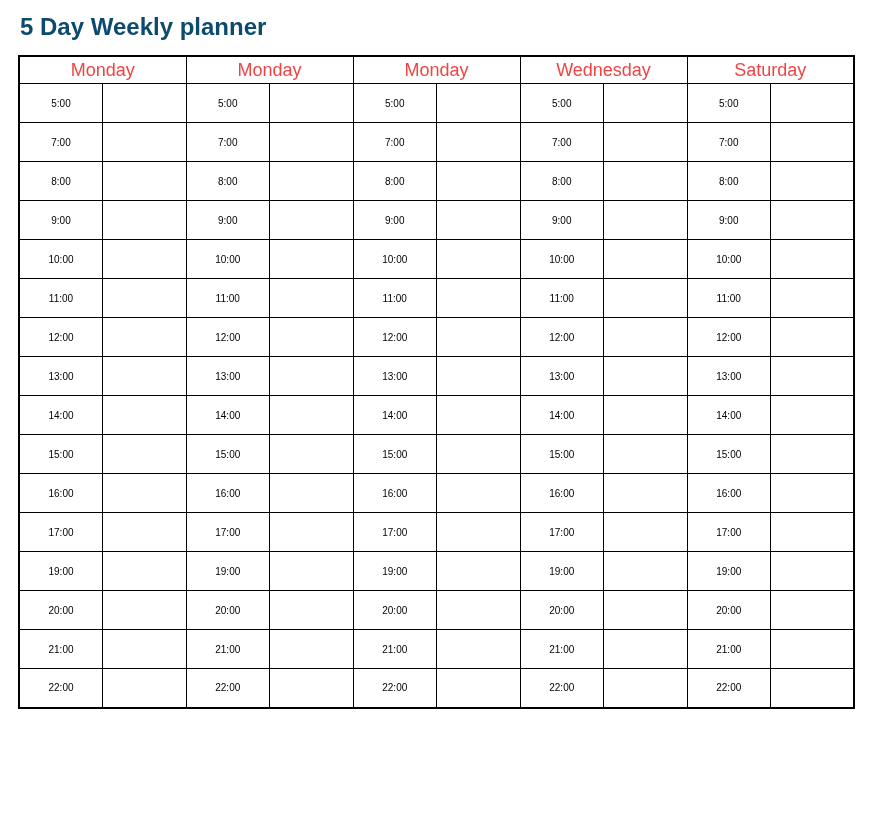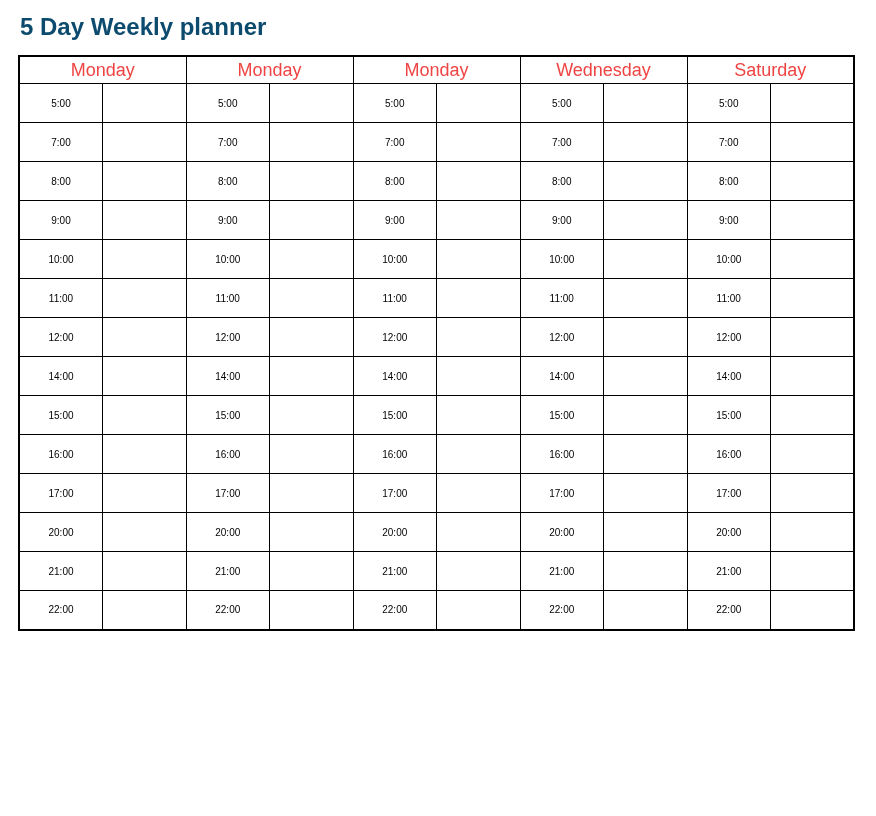--- a/index.html
+++ b/index.html
@@ -170,65 +170,89 @@
           <td class="time-cell">12:00</td>
           <td class="entry-cell"></td>
           <td class="time-cell">12:00</td>
           <td class="entry-cell"></td>
           <td class="time-cell">12:00</td>
           <td class="entry-cell"></td>
           <td class="time-cell">12:00</td>
           <td class="entry-cell"></td>
         </tr>
         <tr class="time-row">
-          <td class="time-cell">14:00</td>
-          <td class="entry-cell"></td>
-          <td class="time-cell">14:00</td>
-          <td class="entry-cell"></td>
-          <td class="time-cell">14:00</td>
-          <td class="entry-cell"></td>
-          <td class="time-cell">14:00</td>
-          <td class="entry-cell"></td>
-          <td class="time-cell">14:00</td>
-          <td class="entry-cell"></td>
-        </tr>
-        <tr class="time-row">
-          <td class="time-cell">15:00</td>
-          <td class="entry-cell"></td>
-          <td class="time-cell">15:00</td>
-          <td class="entry-cell"></td>
-          <td class="time-cell">15:00</td>
-          <td class="entry-cell"></td>
-          <td class="time-cell">15:00</td>
-          <td class="entry-cell"></td>
-          <td class="time-cell">15:00</td>
-          <td class="entry-cell"></td>
-        </tr>
-        <tr class="time-row">
-          <td class="time-cell">16:00</td>
-          <td class="entry-cell"></td>
-          <td class="time-cell">16:00</td>
-          <td class="entry-cell"></td>
-          <td class="time-cell">16:00</td>
-          <td class="entry-cell"></td>
-          <td class="time-cell">16:00</td>
-          <td class="entry-cell"></td>
-          <td class="time-cell">16:00</td>
-          <td class="entry-cell"></td>
-        </tr>
-        <tr class="time-row">
-          <td class="time-cell">17:00</td>
-          <td class="entry-cell"></td>
-          <td class="time-cell">17:00</td>
-          <td class="entry-cell"></td>
-          <td class="time-cell">17:00</td>
-          <td class="entry-cell"></td>
-          <td class="time-cell">17:00</td>
-          <td class="entry-cell"></td>
-          <td class="time-cell">17:00</td>
+          <td class="time-cell">13:00</td>
+          <td class="entry-cell"></td>
+          <td class="time-cell">13:00</td>
+          <td class="entry-cell"></td>
+          <td class="time-cell">13:00</td>
+          <td class="entry-cell"></td>
+          <td class="time-cell">13:00</td>
+          <td class="entry-cell"></td>
+          <td class="time-cell">13:00</td>
+          <td class="entry-cell"></td>
+        </tr>
+        <tr class="time-row">
+          <td class="time-cell">14:00</td>
+          <td class="entry-cell"></td>
+          <td class="time-cell">14:00</td>
+          <td class="entry-cell"></td>
+          <td class="time-cell">14:00</td>
+          <td class="entry-cell"></td>
+          <td class="time-cell">14:00</td>
+          <td class="entry-cell"></td>
+          <td class="time-cell">14:00</td>
+          <td class="entry-cell"></td>
+        </tr>
+        <tr class="time-row">
+          <td class="time-cell">15:00</td>
+          <td class="entry-cell"></td>
+          <td class="time-cell">15:00</td>
+          <td class="entry-cell"></td>
+          <td class="time-cell">15:00</td>
+          <td class="entry-cell"></td>
+          <td class="time-cell">15:00</td>
+          <td class="entry-cell"></td>
+          <td class="time-cell">15:00</td>
+          <td class="entry-cell"></td>
+        </tr>
+        <tr class="time-row">
+          <td class="time-cell">16:00</td>
+          <td class="entry-cell"></td>
+          <td class="time-cell">16:00</td>
+          <td class="entry-cell"></td>
+          <td class="time-cell">16:00</td>
+          <td class="entry-cell"></td>
+          <td class="time-cell">16:00</td>
+          <td class="entry-cell"></td>
+          <td class="time-cell">16:00</td>
+          <td class="entry-cell"></td>
+        </tr>
+        <tr class="time-row">
+          <td class="time-cell">17:00</td>
+          <td class="entry-cell"></td>
+          <td class="time-cell">17:00</td>
+          <td class="entry-cell"></td>
+          <td class="time-cell">17:00</td>
+          <td class="entry-cell"></td>
+          <td class="time-cell">17:00</td>
+          <td class="entry-cell"></td>
+          <td class="time-cell">17:00</td>
+          <td class="entry-cell"></td>
+        </tr>
+        <tr class="time-row">
+          <td class="time-cell">19:00</td>
+          <td class="entry-cell"></td>
+          <td class="time-cell">19:00</td>
+          <td class="entry-cell"></td>
+          <td class="time-cell">19:00</td>
+          <td class="entry-cell"></td>
+          <td class="time-cell">19:00</td>
+          <td class="entry-cell"></td>
+          <td class="time-cell">19:00</td>
           <td class="entry-cell"></td>
         </tr>
         <tr class="time-row">
           <td class="time-cell">20:00</td>
           <td class="entry-cell"></td>
           <td class="time-cell">20:00</td>
           <td class="entry-cell"></td>
           <td class="time-cell">20:00</td>
           <td class="entry-cell"></td>
           <td class="time-cell">20:00</td>

